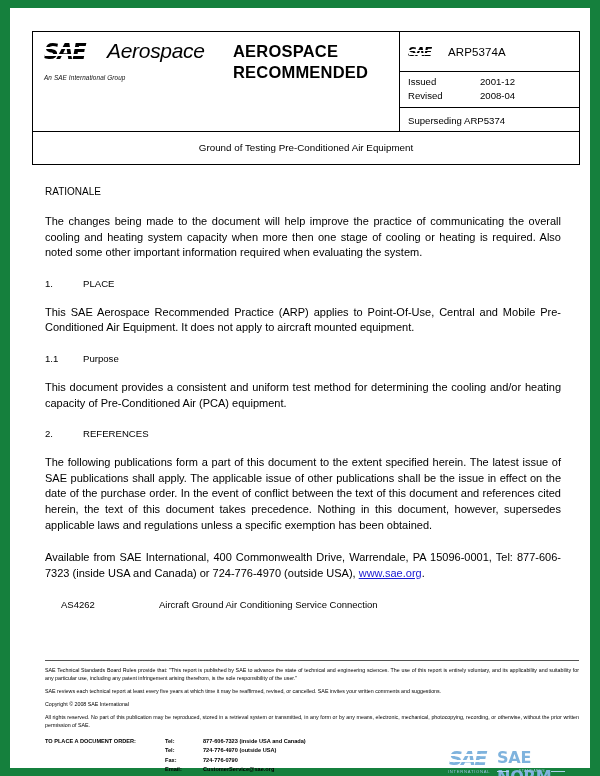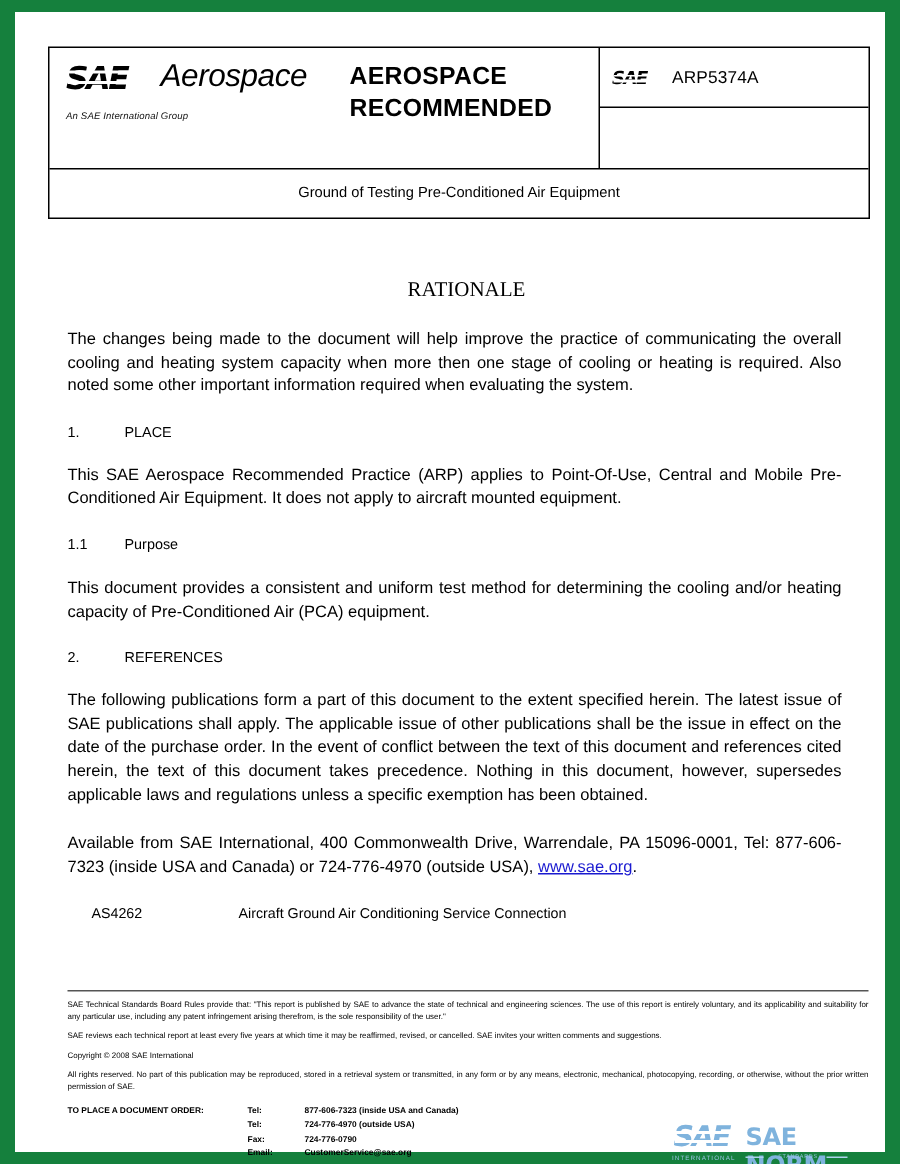--- a/index.html
+++ b/index.html
@@ -173,24 +173,22 @@
   .sae-mini .bar.b2 { top: 6.8px; }
 
   
   .body {
     position: absolute;
     left: 35px; top: 178px;
     width: 532px;
     color: #000;
   }
   .centered-head {
-    text-align: center;
-    font-size: 14px;
+    font-size: 10px;
     margin-bottom: 17px;
-    font-family: Liberation Serif, serif;
   }
   p.para {
     font-size: 11px;
     line-height: 1.42;
     text-align: justify;
     margin: 0 16px 17px 0;
   }
   .sec {
     font-size: 9.6px;
     margin: 0 0 16px 0;
@@ -331,21 +329,32 @@
         <div class="hdr-right">
           <div class="docnum-cell">
             <span class="sae-mini">
               <span class="t">SAE</span>
               <span class="bar b1"></span>
               <span class="bar b2"></span>
             </span>
             <span class="num">ARP5374A</span>
           </div>
 
-
+          <div class="dates-cell">
+            <div class="date-row">
+              <span class="lbl">Issued</span>
+              <span>2001-12</span>
+            </div>
+            <div class="date-row">
+              <span class="lbl">Revised</span>
+              <span>2008-04</span>
+            </div>
+          </div>
+
+          <div class="supersede-cell">Superseding ARP5374</div>
         </div>
       </div>
 
       <div class="hdr-subject">Ground of Testing Pre-Conditioned Air Equipment</div>
     </div>
 
     <div class="body">
 
       <div class="centered-head">RATIONALE</div>
       <p class="para">The changes being made to the document will help improve the practice of communicating the overall cooling and heating system capacity when more then one stage of cooling or heating is required.  Also noted some other important information required when evaluating the system.</p>

